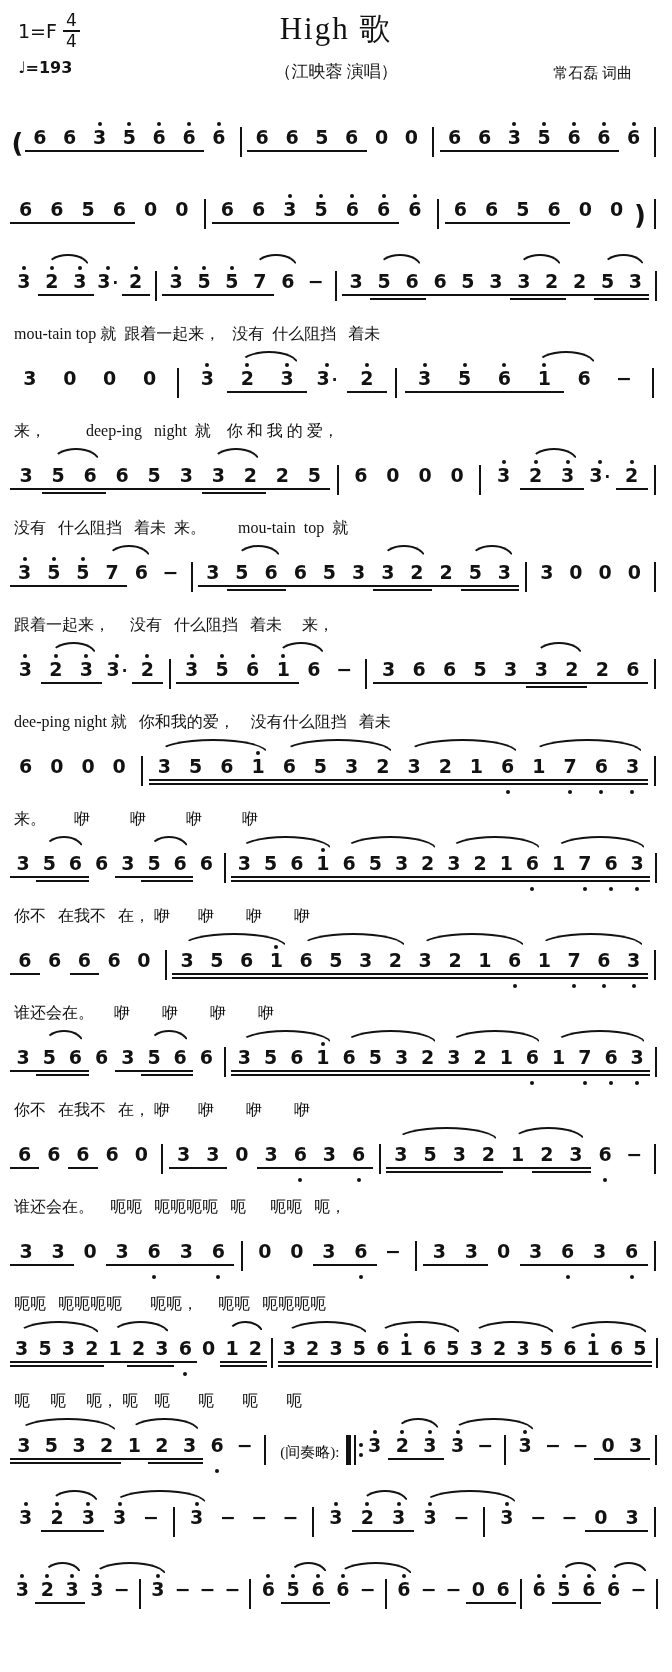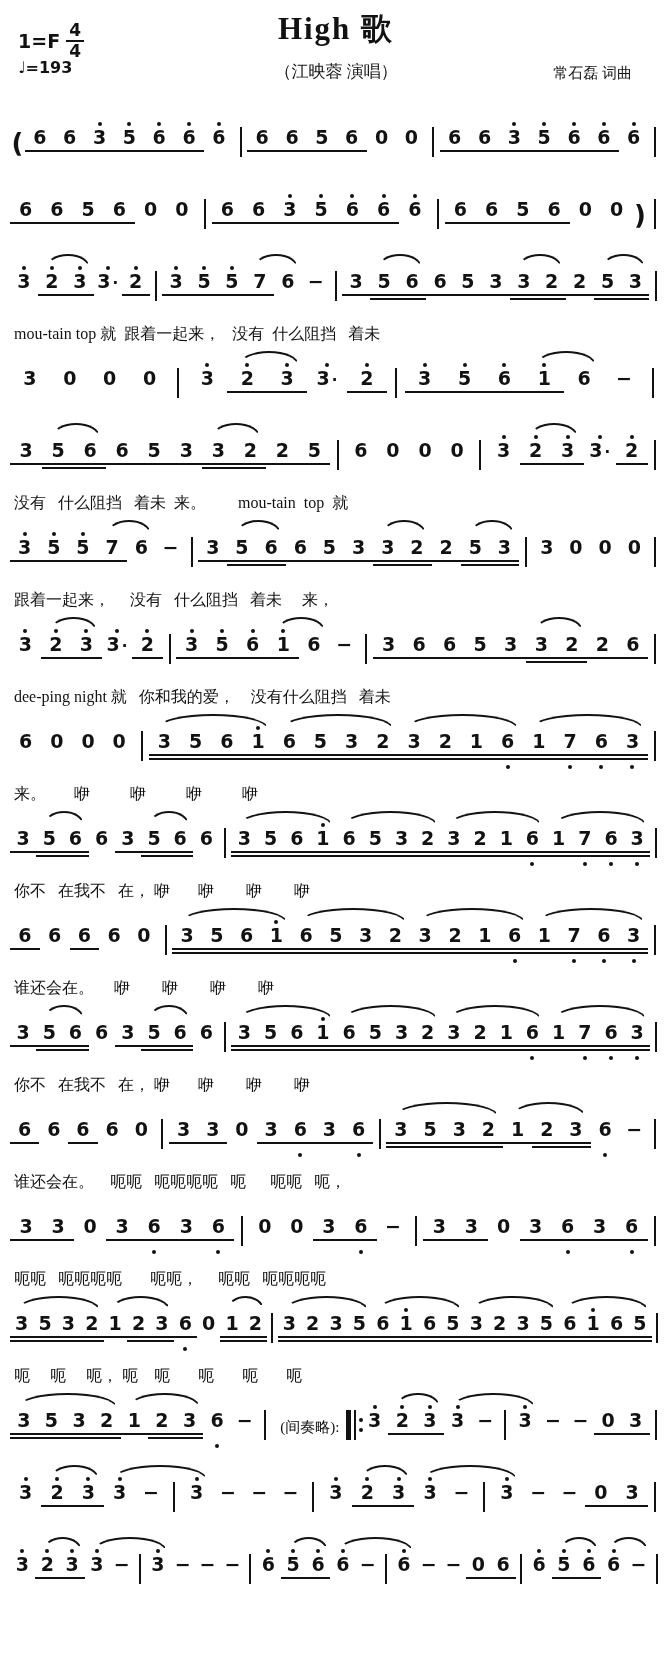--- a/index.html
+++ b/index.html
@@ -1,29 +1,29 @@
 <!DOCTYPE html>
 <html><head>
 <meta charset="utf-8">
 <style>
   html,body{margin:0;padding:0;background:#ffffff;color:#121212;}
   body{width:672px;font-family:"Liberation Serif",serif;}
   .page{width:652px;padding:6px 10px 6px 10px;}
 
   
   .hdr{position:relative;height:100px;}
-  .keysig{position:absolute;left:8px;top:16px;font-family:"DejaVu Sans",sans-serif;
-          font-weight:bold;font-size:19px;display:flex;align-items:center;justify-content:center;}
+  .keysig{position:absolute;left:8px;top:6px;font-family:"DejaVu Sans",sans-serif;
+          font-weight:normal;font-size:19px;display:flex;align-items:center;justify-content:center;}
   .frac{display:inline-flex;flex-direction:column;align-items:center;line-height:1;
         margin-left:6px;font-size:17px;}
   .frac .n{border-bottom:2px solid #121212;padding:0 3px 1px;}
   .frac .d{padding-top:1px;}
   .tempo{position:absolute;left:8px;top:52px;font-family:"DejaVu Sans",sans-serif;
          font-weight:bold;font-size:16px;}
-  .title{text-align:center;font-size:31px;font-weight:bold;letter-spacing:2px;padding-top:2px;}
+  .title{text-align:center;font-size:31px;font-weight:normal;letter-spacing:2px;padding-top:2px;}
   .subtitle{text-align:center;font-size:17px;margin-top:10px;}
   .credit{position:absolute;right:30px;top:58px;font-size:15px;}
 
   
   .system{margin-top:3px;}
   .nrow{position:relative;display:flex;align-items:flex-start;height:58px;padding-top:11px;}
   .tk{flex:1 1 0;min-width:0;display:flex;flex-direction:column;align-items:center;}
   .dtop{height:7px;display:flex;align-items:center;justify-content:center;}
   .nm{font-family:"DejaVu Sans",sans-serif;font-weight:bold;font-size:19px;line-height:21px;
       display:flex;align-items:baseline;white-space:nowrap;}
@@ -777,20 +777,21 @@
             <span class="dbot"></span>
           </span>
           <span class="tk bar">
             <span class="barwrap">
               <span class="blv"></span>
             </span>
           </span>
           <div class="slur" style="left: 229px; width: 56px; top: 1px;"></div>
           <div class="slur" style="left: 526px; width: 56px; top: 1px;"></div>
         </div>
+        <div class="lyr">来，          deep-ing   night  就    你 和 我 的 爱，</div>
       </div>
       <div class="system">
         <div class="nrow">
           <span class="tk note">
             <span class="dtop"></span>
             <span class="nm">3</span>
             <span class="uls">
               <span class="ul-line"></span>
             </span>
             <span class="dbot"></span>

